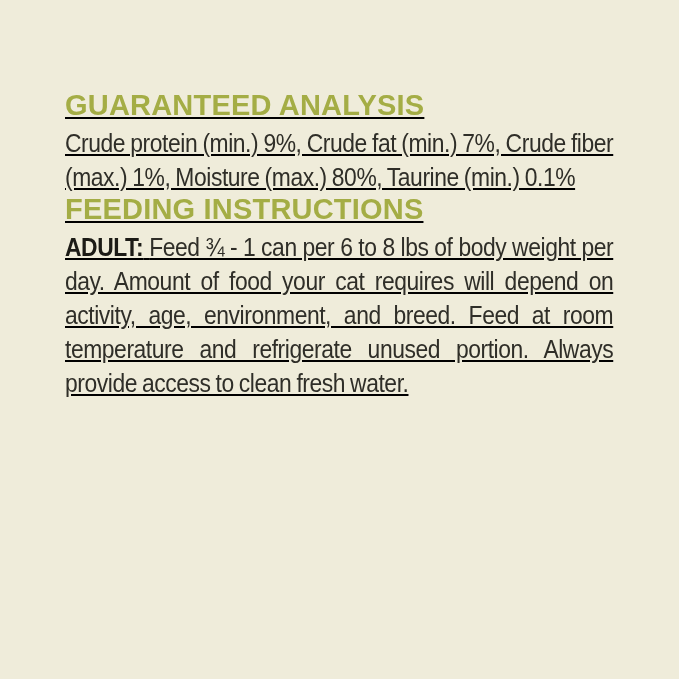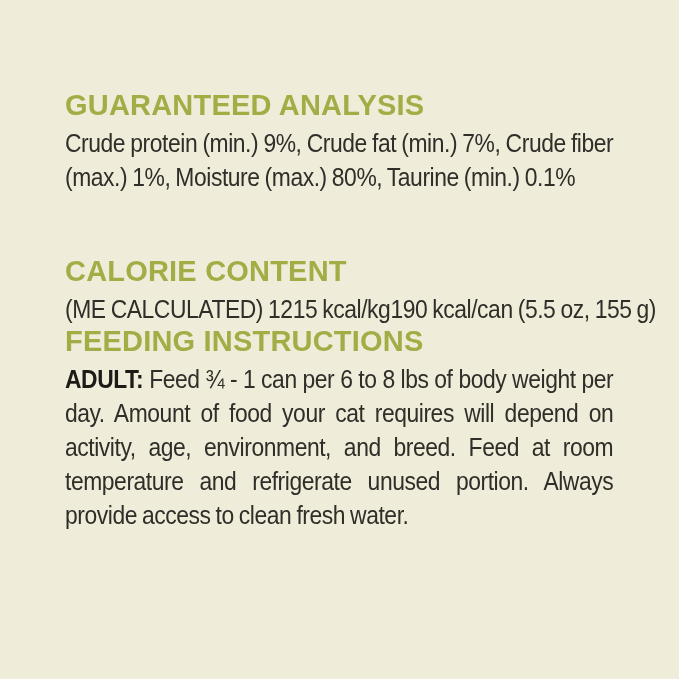--- a/index.html
+++ b/index.html
@@ -11,20 +11,21 @@
   }
   body {
     background: var(--background, #efecda);
     font-family: "Liberation Sans", "DejaVu Sans", sans-serif;
   }
   .label-panel {
     position: absolute;
     left: 65px;
     top: 90px;
     width: 548px;
+    text-decoration: underline;
   }
   .heading {
     margin: 0;
     font-size: 29px;
     line-height: 30px;
     font-weight: 700;
     letter-spacing: 0.2px;
     color: var(--heading_green, #a4ad45);
   }
   .body-text {
@@ -53,24 +54,20 @@
 </head>
 <body>
 
 <div class="label-panel">
 
   <section class="sec-guaranteed">
     <h2 class="heading">GUARANTEED ANALYSIS</h2>
     <p class="body-text">Crude protein (min.) 9%, Crude fat (min.) 7%, Crude fiber (max.) 1%, Moisture (max.) 80%, Taurine (min.) 0.1%</p>
   </section>
 
-  <section class="sec-calorie">
-    <h2 class="heading">CALORIE CONTENT</h2>
-    <p class="body-text one-line">(ME CALCULATED) 1215 kcal/kg190 kcal/can (5.5 oz, 155 g)</p>
-  </section>
 
   <section class="sec-feeding">
     <h2 class="heading">FEEDING INSTRUCTIONS</h2>
     <p class="body-text"><strong class="adult-label">ADULT:</strong>
       <span>Feed ¾ - 1 can per 6 to 8 lbs of body weight per day. Amount of food your cat requires will depend on activity, age, environment, and breed. Feed at room temperature and refrigerate unused portion. Always provide access to clean fresh water.</span></p>
   </section>
 
 </div>
 
 </body></html>

